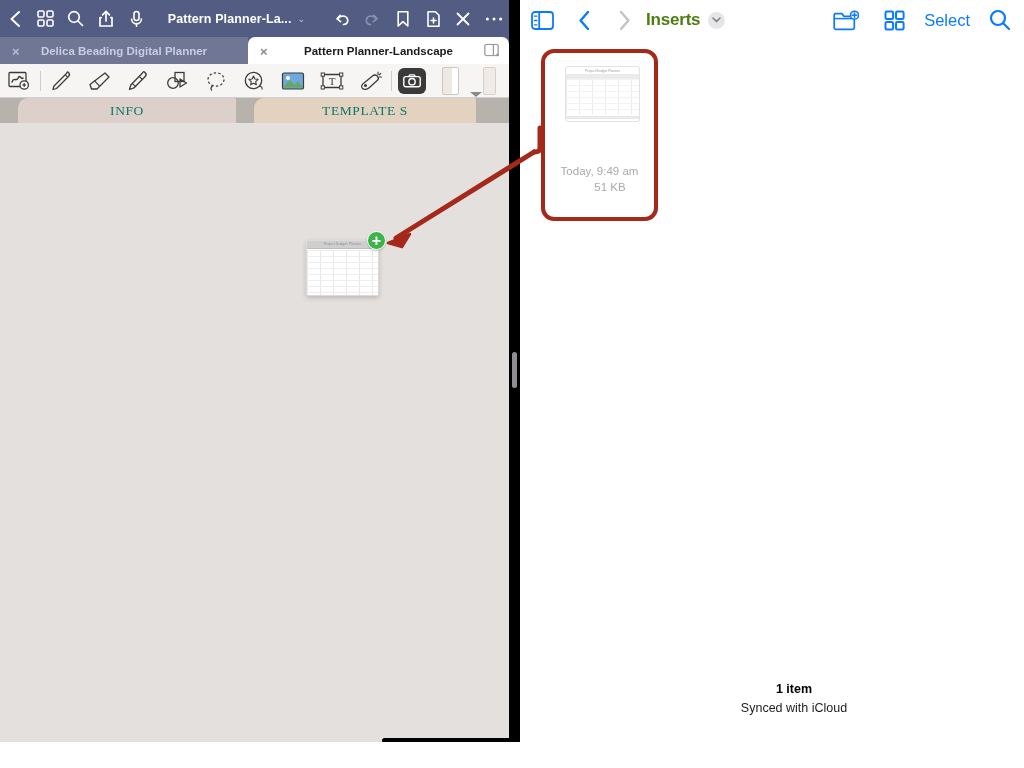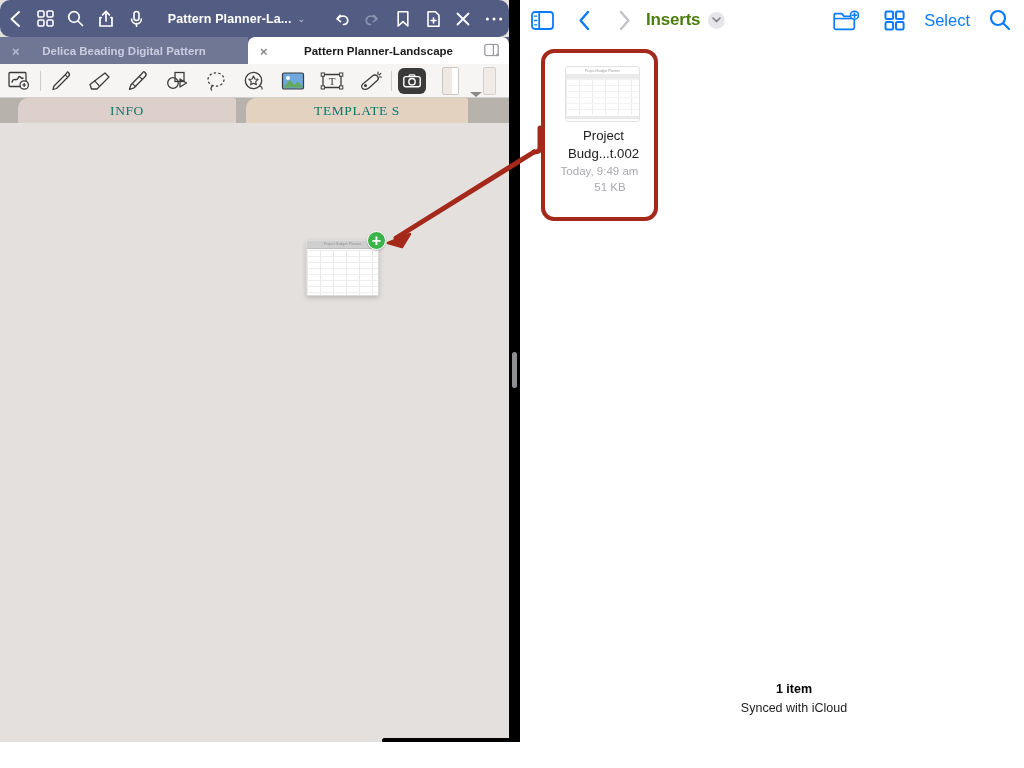--- a/index.html
+++ b/index.html
@@ -18,21 +18,21 @@
     width: 509px; height: 742px;
     background: #e4e0de;
     overflow: hidden;
   }
 
   
   .nav-bar {
     position: absolute; left: 0; top: 0;
     width: 509px; height: 37px;
     background: #535d83;
-    display: flex; align-items: center; border-radius: 10px;
+    display: flex; align-items: center;
   }
   .nav-ico {
     width: 34px; height: 37px;
     display: flex; align-items: center; justify-content: center;
     color: #ffffff;
   }
   .nav-ico svg { display: block; }
   .nav-ico.dim { color: #8b93b0; }
   .nav-title {
     color: #ffffff;
@@ -146,21 +146,21 @@
     height: 25px;
     display: flex; align-items: center; justify-content: center;
     font-family: "Liberation Serif", serif;
     font-size: 13.5px;
     letter-spacing: .6px;
     color: #0f766e;
     border-top-left-radius: 10px;
     border-top-right-radius: 2px;
   }
   .ptab-info { width: 218px; margin-left: 18px; background: #ddd0cb; }
-  .ptab-tmpl { width: 222px; margin-left: 10px; background: #e3d2c0; }
+  .ptab-tmpl { width: 222px; margin-left: 18px; background: #e3d2c0; }
 
   
   .canvas {
     position: absolute; left: 0; top: 123px;
     width: 509px; height: 619px;
     background: #e4e0de;
   }
 
   
   .drag-item {
@@ -401,21 +401,21 @@
             <circle cx="2.4" cy="3" r="1.5" fill="currentColor"></circle>
             <circle cx="9" cy="3" r="1.5" fill="currentColor"></circle>
             <circle cx="15.6" cy="3" r="1.5" fill="currentColor"></circle>
           </svg>
       </div>
     </div>
 
     <div class="tab-strip">
       <div class="tab tab-inactive">
         <span class="tab-close">×</span>
-        <span class="tab-label">Delica Beading Digital Pattern</span>
+        <span class="tab-label">Delica Beading Digital Planner</span>
       </div>
       <div class="tab tab-active">
         <span class="tab-close">×</span>
         <span class="tab-label">Pattern Planner-Landscape</span>
         <span class="tab-split-ico">
           <svg width="15" height="13" viewBox="0 0 15 13">
               <rect x="0.8" y="0.8" width="13.4" height="11.4" rx="2" fill="none" stroke="currentColor" stroke-width="1.3"></rect>
               <line x1="9.4" y1="0.8" x2="9.4" y2="12.2" stroke="currentColor" stroke-width="1.3"></line>
               <circle cx="13.6" cy="11.4" r="1.5" fill="currentColor"></circle>
             </svg>
@@ -600,21 +600,20 @@
     </div>
   </div>
 
   <div class="file-card">
     <div class="file-thumb">
       <div class="th-title">Project Budget Planner</div>
       <div class="th-band"></div>
       <div class="th-grid"></div>
       <div class="th-foot"></div>
     </div>
-    <div class="file-name">Project Budg...t.002</div>
     <div class="file-date">Today, 9:49 am</div>
     <div class="file-size">51 KB</div>
   </div>
 
   <div class="files-status">
     <div class="status-count">1 item</div>
     <div class="status-sync">Synced with iCloud</div>
   </div>
 
   <svg class="annot">

